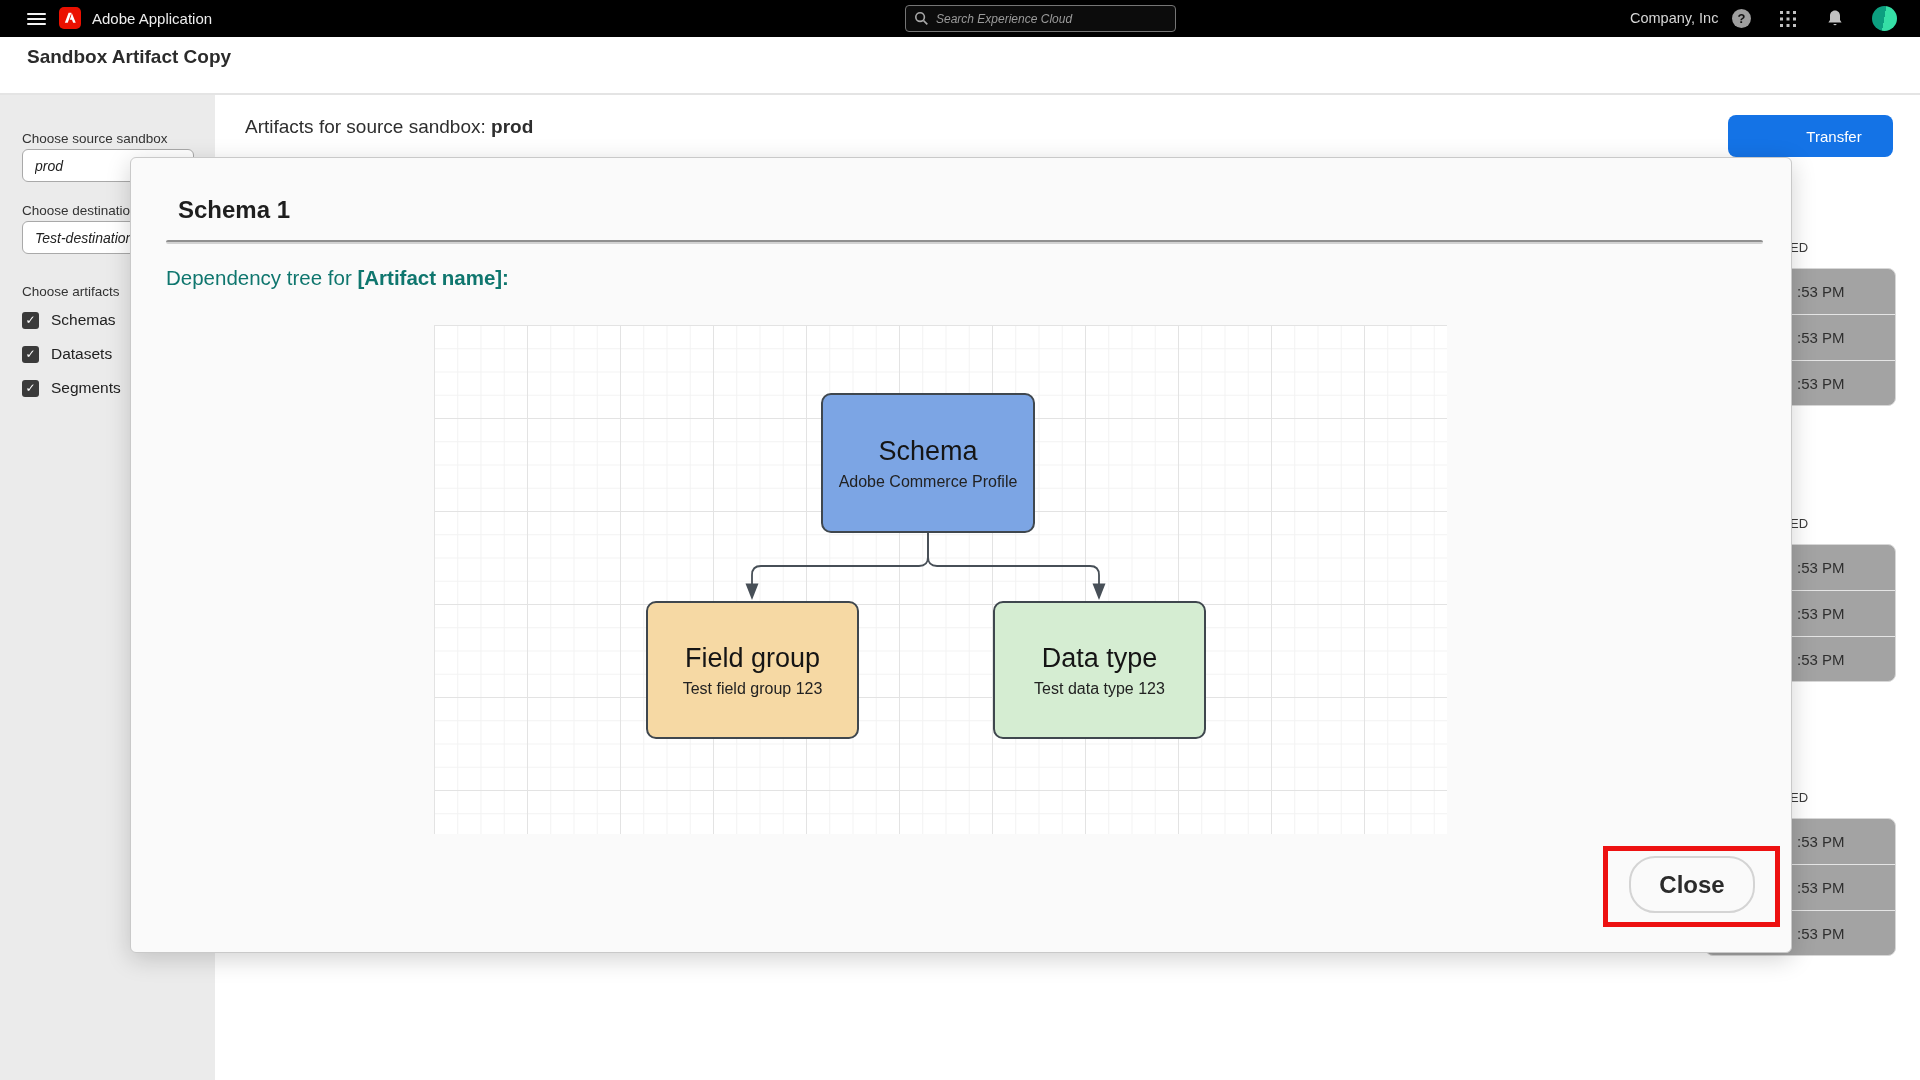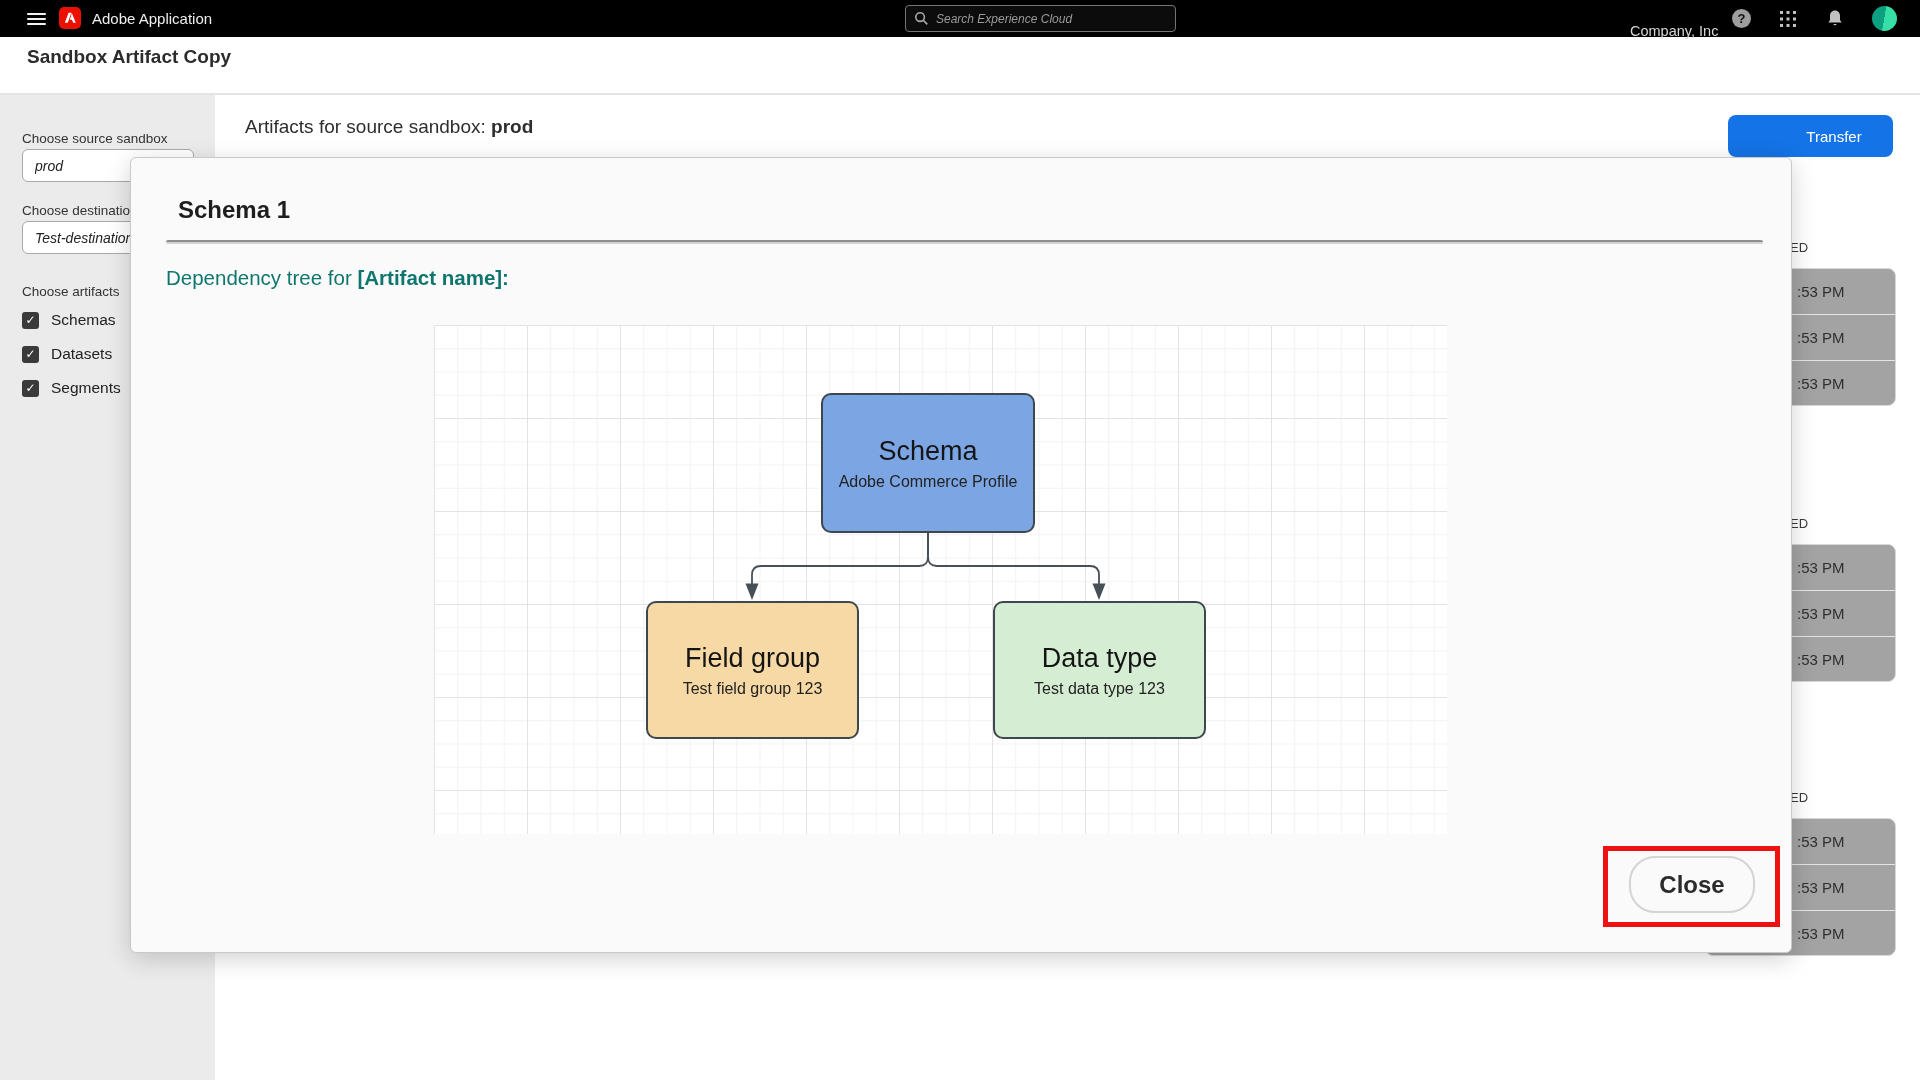--- a/index.html
+++ b/index.html
@@ -8,21 +8,21 @@
 
   
   .topbar { position:absolute; left:0; top:0; width:1920px; height:37px; background:#000; }
   .hamburger { position:absolute; left:27px; top:10px; width:19px; height:16px; cursor:pointer; }
   .hamburger span { display:block; height:2px; background:#f2f2f2; margin:3px 0; border-radius:1px; }
   .adobe-logo { position:absolute; left:59px; top:7px; width:22px; height:22px; background:#EB1000; border-radius:5px; display:flex; align-items:center; justify-content:center; }
   .app-title { position:absolute; left:92px; top:0; height:37px; line-height:37px; color:#ededed; font-size:15px; }
   .searchbox { position:absolute; left:905px; top:5px; width:271px; height:27px; background:#0c0c0c; border:1px solid #757575; border-radius:4px; display:flex; align-items:center; padding:0 8px; }
   .searchbox input { flex:1; background:transparent; border:none; outline:none; color:#bdbdbd; font-size:12px; font-style:italic; font-family:inherit; margin-left:7px; }
   .searchbox input::placeholder { color:#9a9a9a; }
-  .org-name { position:absolute; left:1630px; top:13px; height:37px; line-height:37px; color:#d6d6d6; font-size:14.5px; }
+  .org-name { position:absolute; left:1630px; top:0; height:37px; line-height:37px; color:#d6d6d6; font-size:14.5px; }
   .help-icon { position:absolute; left:1732px; top:9px; width:19px; height:19px; background:#9e9e9e; border-radius:50%; color:#111; font-size:13px; font-weight:bold; text-align:center; line-height:19px; cursor:pointer; }
   .apps-icon { position:absolute; left:1780px; top:11px; cursor:pointer; }
   .bell-icon { position:absolute; left:1826px; top:9px; cursor:pointer; }
   .avatar { position:absolute; left:1872px; top:6px; width:25px; height:25px; border-radius:50%; cursor:pointer; }
 
   
   .page-title { position:absolute; left:27px; top:46px; font-size:19px; font-weight:bold; color:#2b2b2b; }
   .header-divider { position:absolute; left:0; top:93px; width:1920px; height:2px; background:#e4e4e4; }
 
   

